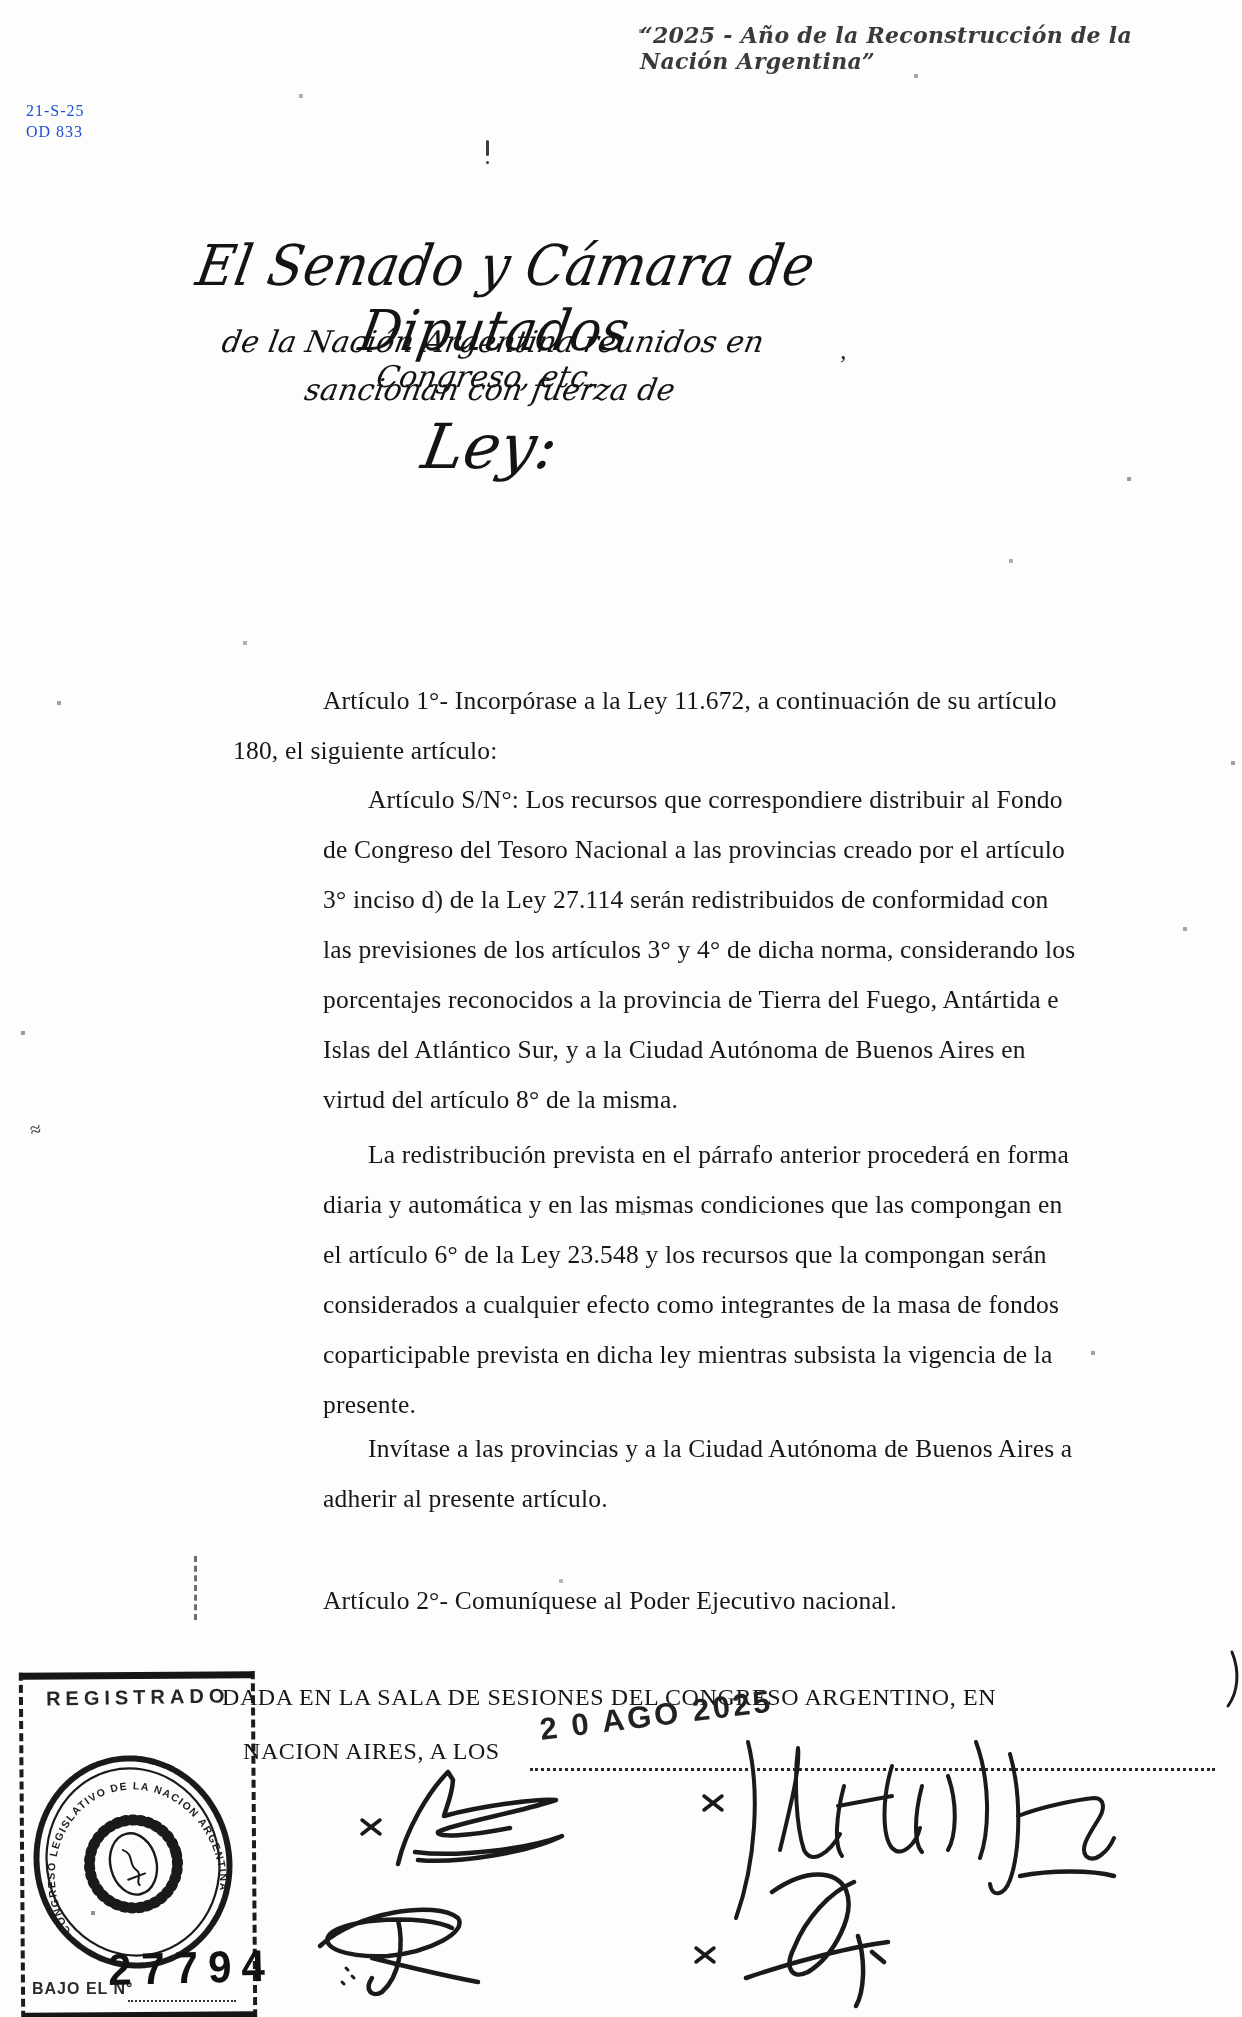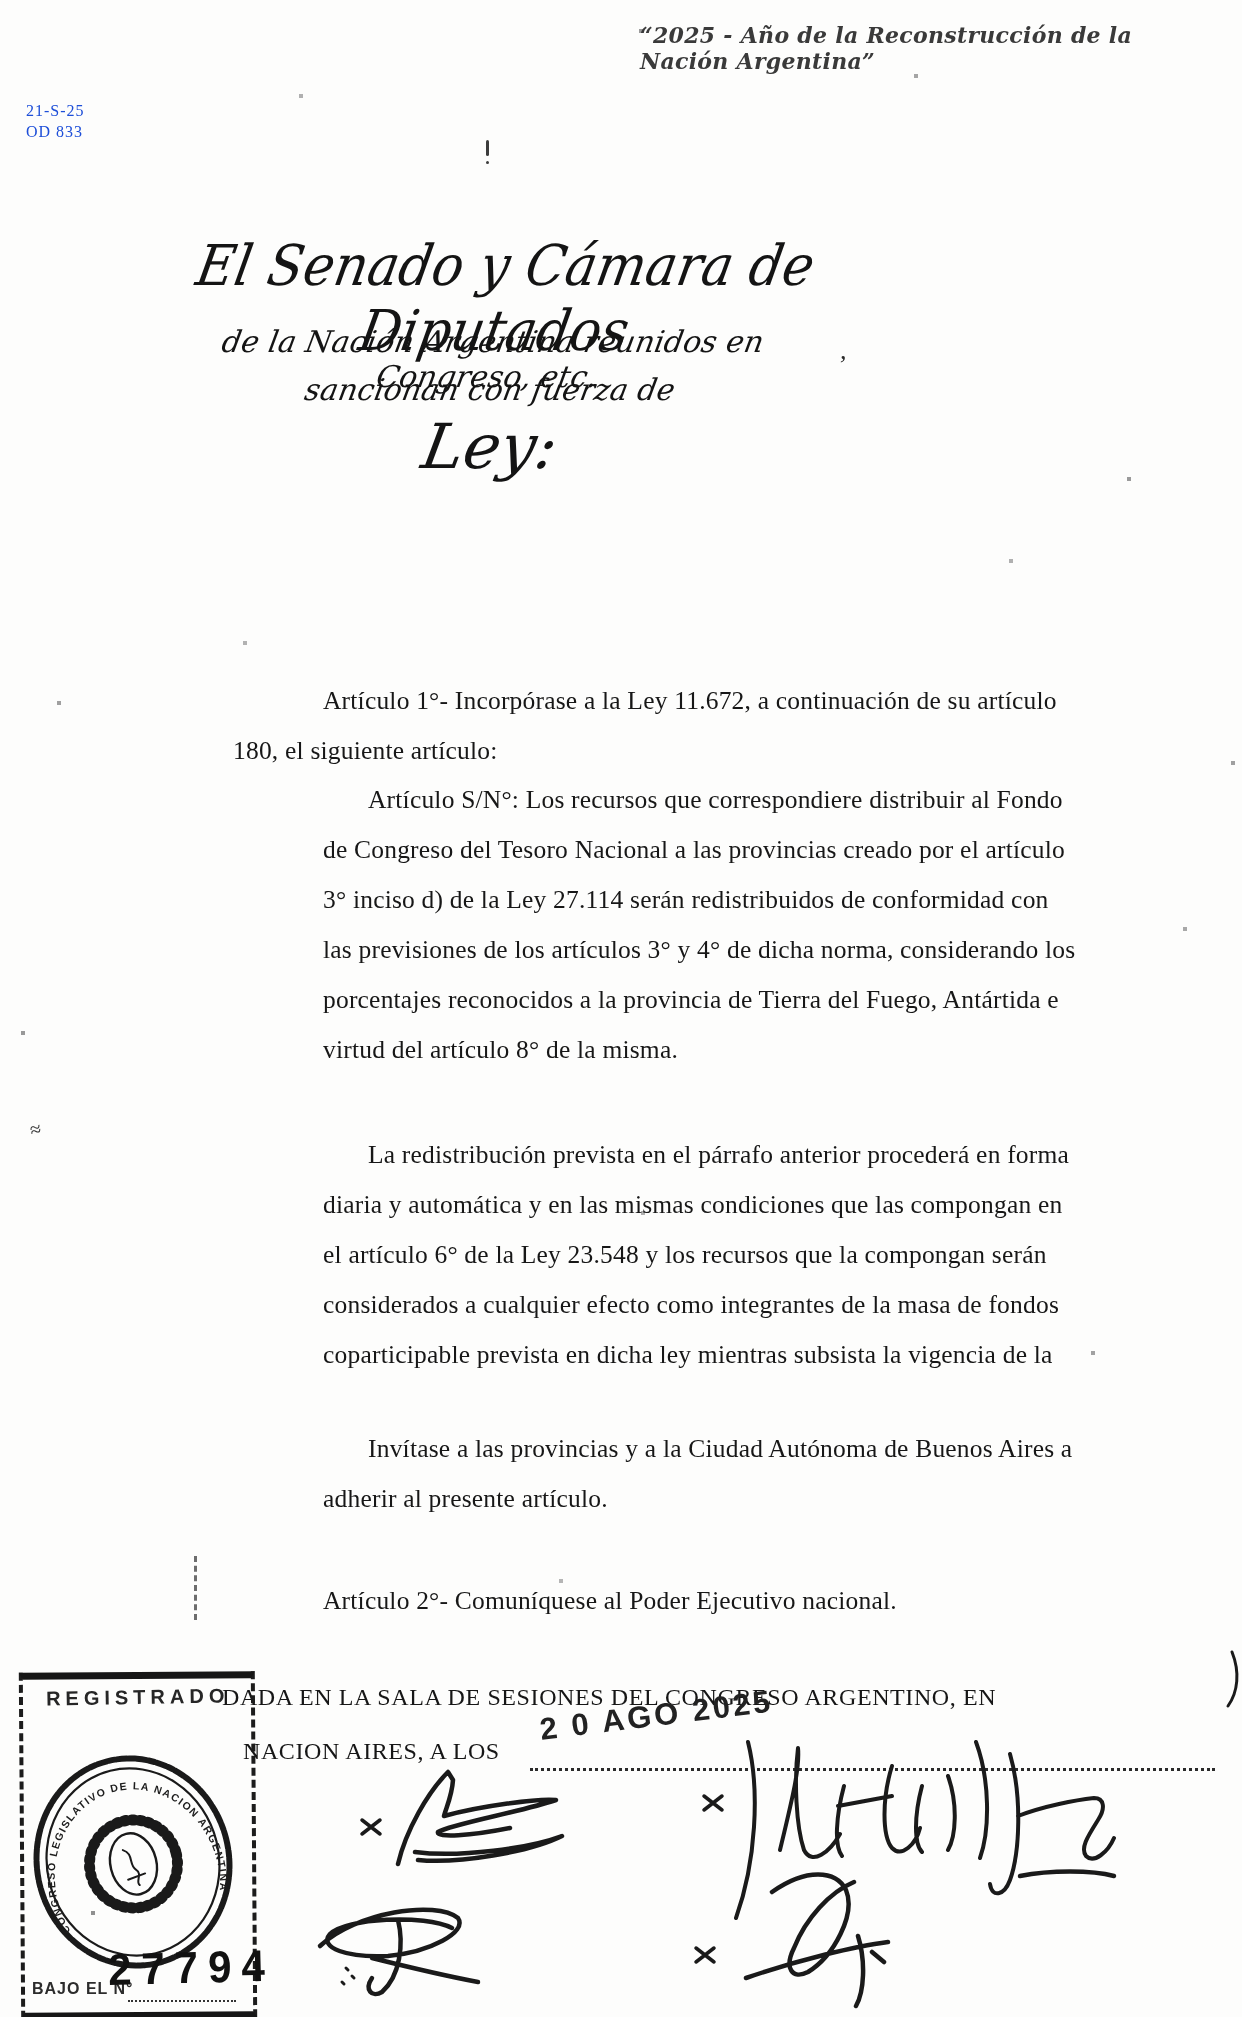--- a/index.html
+++ b/index.html
@@ -98,29 +98,31 @@
     <div class="bline ind90">Artículo 1°- Incorpórase a la Ley 11.672, a continuación de su artículo</div>
     <div class="bline">180, el siguiente artículo:</div>
   </div>
 
   <div class="abs tblock blk-b">
     <div class="bline ind45">Artículo S/N°: Los recursos que correspondiere distribuir al Fondo</div>
     <div class="bline">de Congreso del Tesoro Nacional a las provincias creado por el artículo</div>
     <div class="bline">3° inciso d) de la Ley 27.114 serán redistribuidos de conformidad con</div>
     <div class="bline">las previsiones de los artículos 3° y 4° de dicha norma, considerando los</div>
     <div class="bline">porcentajes reconocidos a la provincia de Tierra del Fuego, Antártida e</div>
+    <div class="bline">Islas del Atlántico Sur, y a la Ciudad Autónoma de Buenos Aires en</div>
     <div class="bline">virtud del artículo 8° de la misma.</div>
   </div>
 
   <div class="abs tblock blk-c">
     <div class="bline ind45">La redistribución prevista en el párrafo anterior procederá en forma</div>
     <div class="bline">diaria y automática y en las mismas condiciones que las compongan en</div>
     <div class="bline">el artículo 6° de la Ley 23.548 y los recursos que la compongan serán</div>
     <div class="bline">considerados a cualquier efecto como integrantes de la masa de fondos</div>
     <div class="bline">coparticipable prevista en dicha ley mientras subsista la vigencia de la</div>
+    <div class="bline">presente.</div>
   </div>
 
   <div class="abs tblock blk-d">
     <div class="bline ind45">Invítase a las provincias y a la Ciudad Autónoma de Buenos Aires a</div>
     <div class="bline">adherir al presente artículo.</div>
   </div>
 
   <div class="abs tblock blk-e">
     <div class="bline ind90">Artículo 2°- Comuníquese al Poder Ejecutivo nacional.</div>
   </div>

